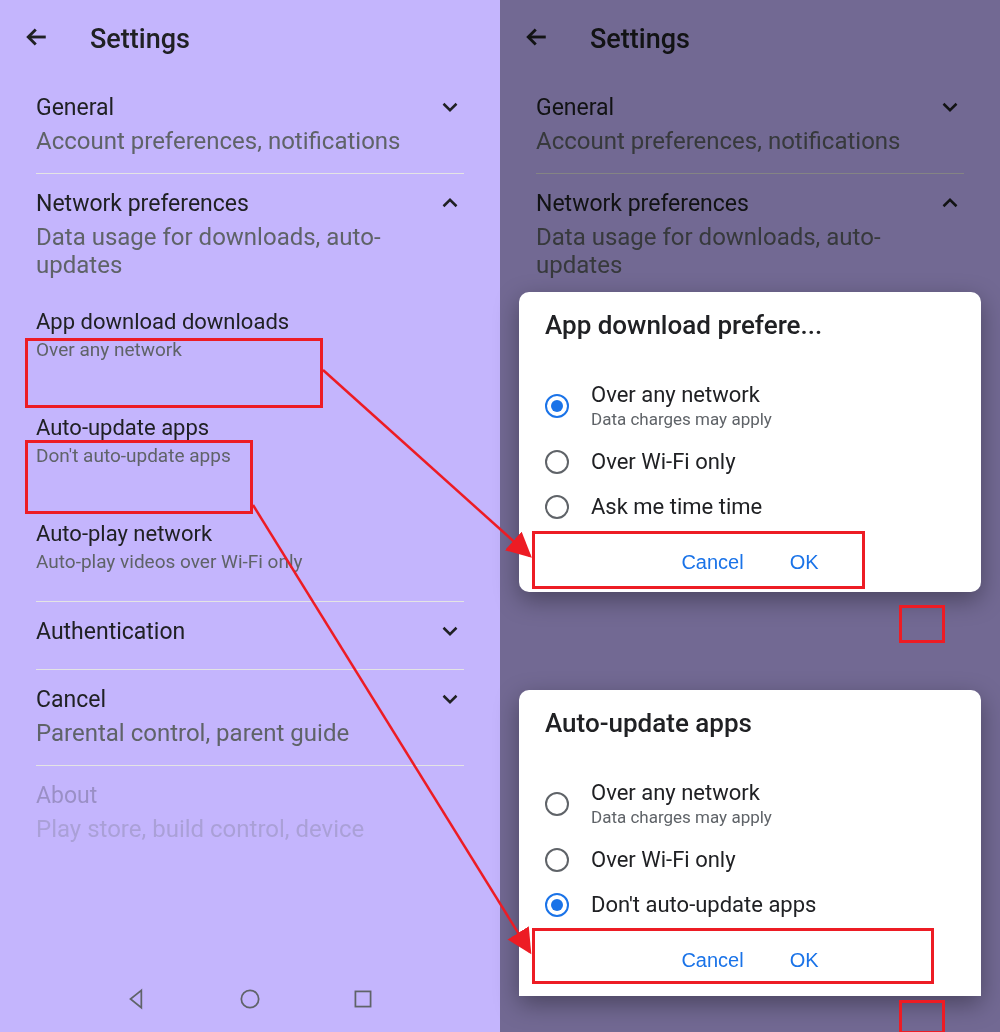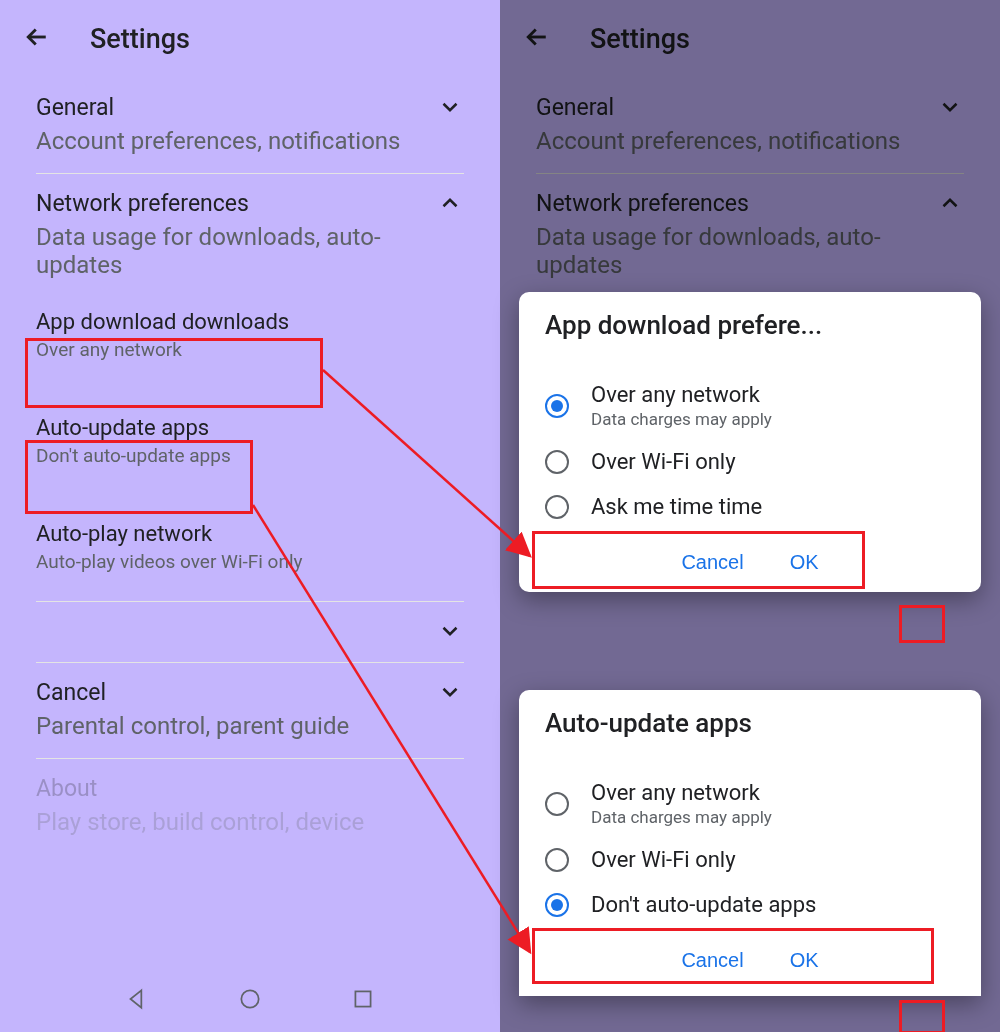--- a/index.html
+++ b/index.html
@@ -231,20 +231,21 @@
   </div>
 
   <div class="subitem" style="margin-top:28px">
     <div class="si-title">Auto-play network</div>
     <div class="si-sub">Auto-play videos over Wi-Fi only</div>
   </div>
   <hr class="div" style="margin-top:14px">
 
   <div class="section">
     <div class="txt">
+      <div class="sec-title">Authentication</div>
     </div>
     <span class="chev">
         <svg viewBox="0 0 24 24" fill="none" stroke="#202124" stroke-width="2.3">
           <path d="M6 9l6 6 6-6"></path>
         </svg>
       </span>
   </div>
   <hr class="div">
 
   <div class="section">

